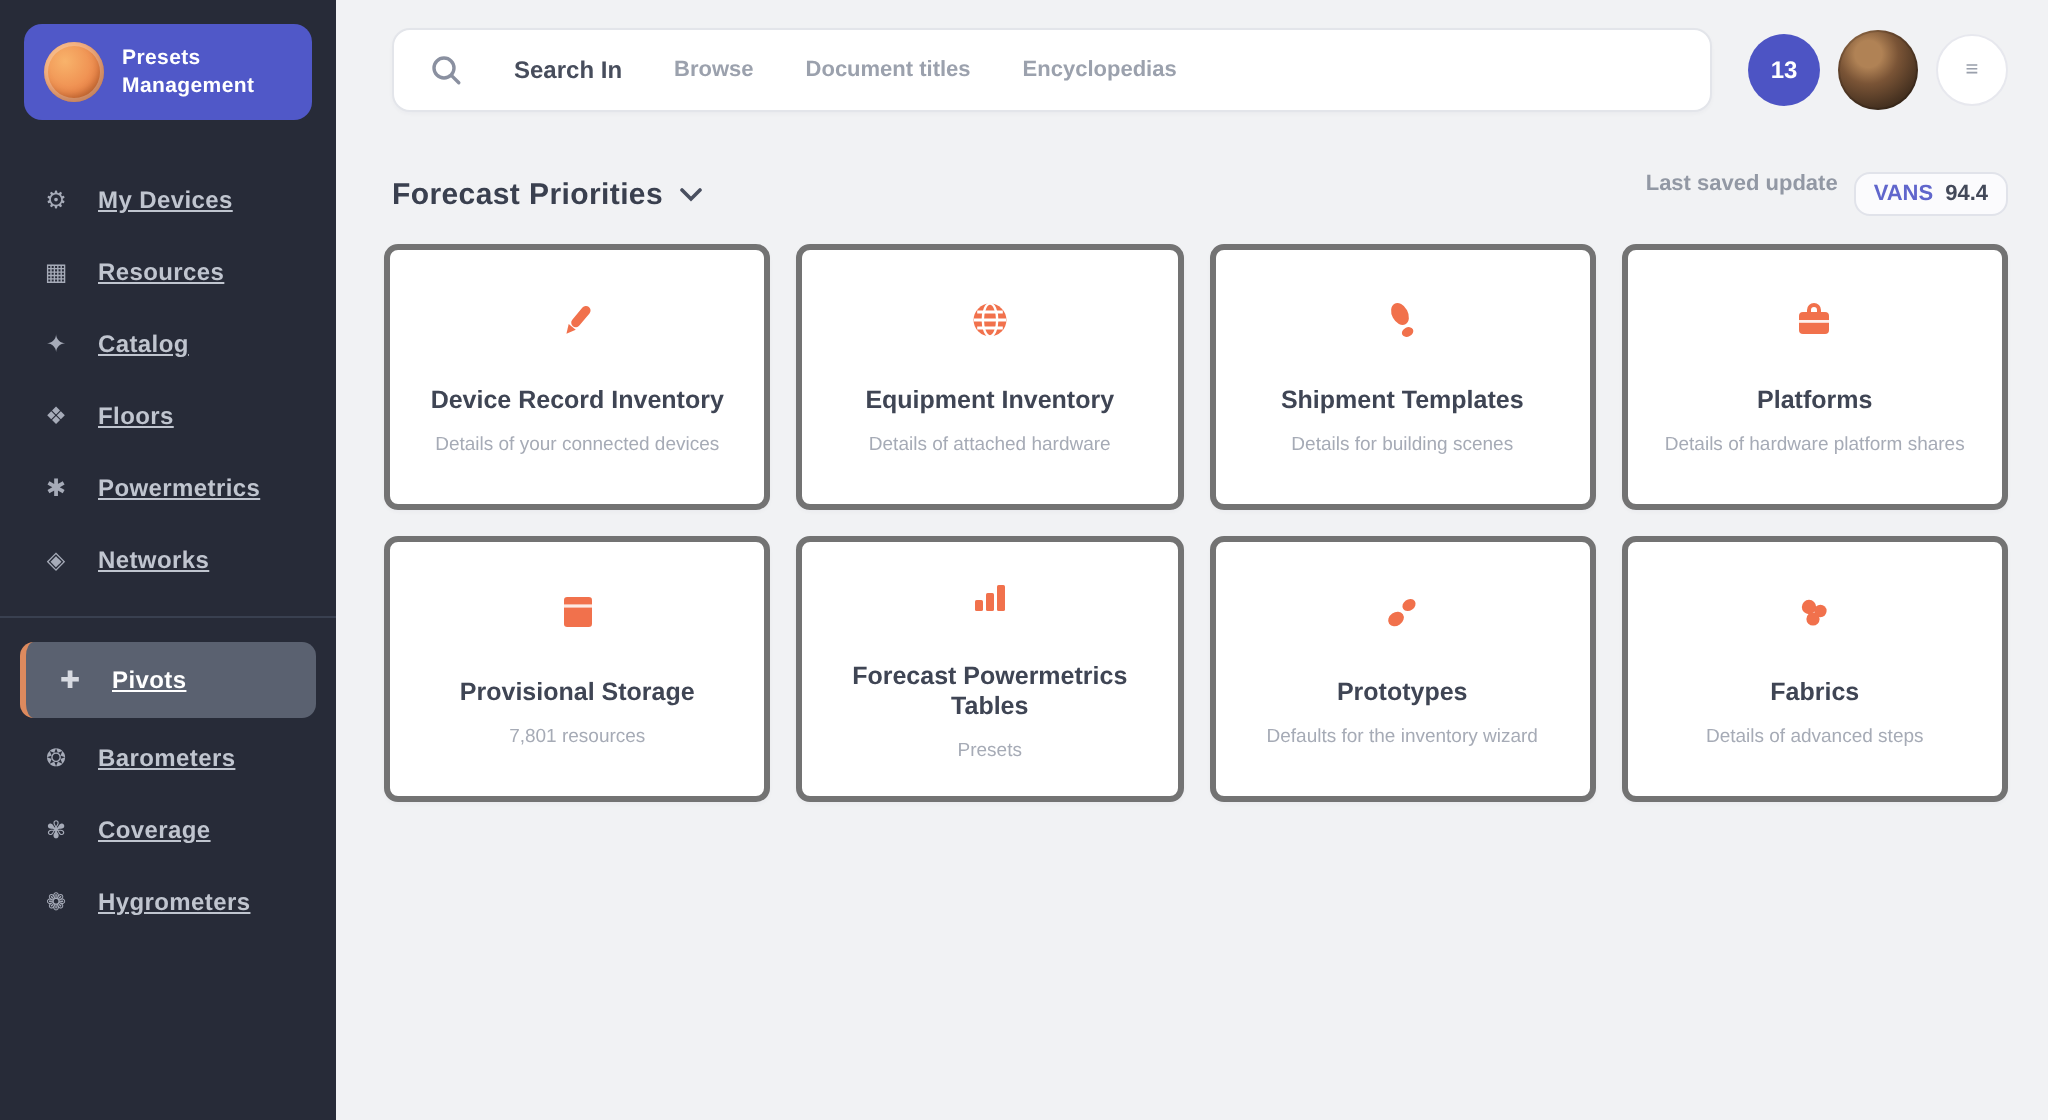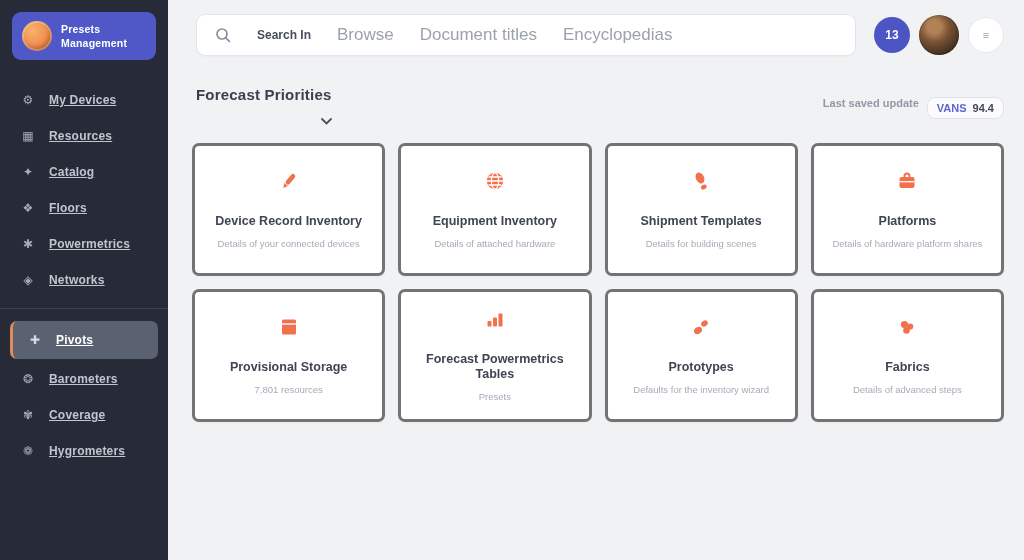--- a/index.html
+++ b/index.html
@@ -22,31 +22,31 @@
   .nav-item.active .nav-label { color:#ffffff; }
   .nav-item.active .nav-icon { color:#d7dae1; }
 
   
   .main { flex:1; display:flex; flex-direction:column; min-width:0; }
   .topbar { display:flex; align-items:center; padding:14px 20px 0 28px; }
   .searchbox { width:660px; height:42px; background:#ffffff; border:1px solid #e3e5ea; border-radius:9px;
     display:flex; align-items:center; gap:26px; padding:0 18px; cursor:text; box-shadow:0 1px 2px rgba(40,45,60,.03); }
   .searchbox .sicon { display:flex; flex:0 0 auto; }
   .s-primary { font-size:12px; font-weight:700; color:#474d5c; white-space:nowrap; }
-  .s-link { font-size:17px; font-weight:400; color:#9ba1ad; white-space:nowrap; cursor:pointer; }
+  .s-link { font-size:11px; font-weight:700; color:#9ba1ad; white-space:nowrap; cursor:pointer; }
   .top-actions { margin-left:auto; display:flex; align-items:center; gap:9px; }
   .circle-btn { width:36px; height:36px; border-radius:50%; border:none; display:flex; align-items:center; justify-content:center; cursor:pointer; }
   .circle-btn.indigo { background:#4d54c4; color:#fff; font-size:12px; font-weight:700; font-family:"Liberation Sans",sans-serif; }
   .avatar { width:40px; height:40px; border-radius:50%; cursor:pointer; flex:0 0 40px;
     background: radial-gradient(circle at 38% 30%, #b08255 0 18%, #7a5436 40%, #4a3422 70%, #241a10 100%);
     box-shadow: inset 0 0 0 1px rgba(0,0,0,.15); }
   .circle-btn.white { background:#ffffff; border:1px solid #e7e8ee; color:#9aa0ac; font-size:11px; }
 
   .section-head { display:flex; align-items:center; padding:30px 20px 0 28px; }
-  .sh-left { display:flex; align-items:flex-end; gap:8px; cursor:pointer;flex-direction:column; }
+  .sh-left { display:flex; align-items:flex-end; gap:8px; cursor:pointer; }
   .section-title { font-size:15px; font-weight:700; color:#3a404f; letter-spacing:.2px; }
   .sh-right { margin-left:auto; display:flex; align-items:flex-start; gap:8px; }
   .saved-label { font-size:11px; font-weight:600; color:#9298a4; }
   .badge { background:#fbfbfd; border:1px solid #e1e3ea; border-radius:8px; padding:4px 9px; display:flex; gap:6px; align-items:center; cursor:pointer; }
   .badge .b1 { font-size:11px; font-weight:700; color:#6066cc; }
   .badge .b2 { font-size:11px; font-weight:700; color:#434959; }
 
   .grid { display:grid; grid-template-columns:repeat(4,1fr); gap:13px; margin:14px 20px 0 24px; }
   .card { background:#ffffff; border:3px solid #737373; border-radius:7px; height:133px; cursor:pointer;
     display:flex; flex-direction:column; align-items:center; justify-content:center; text-align:center; padding:0 14px;

